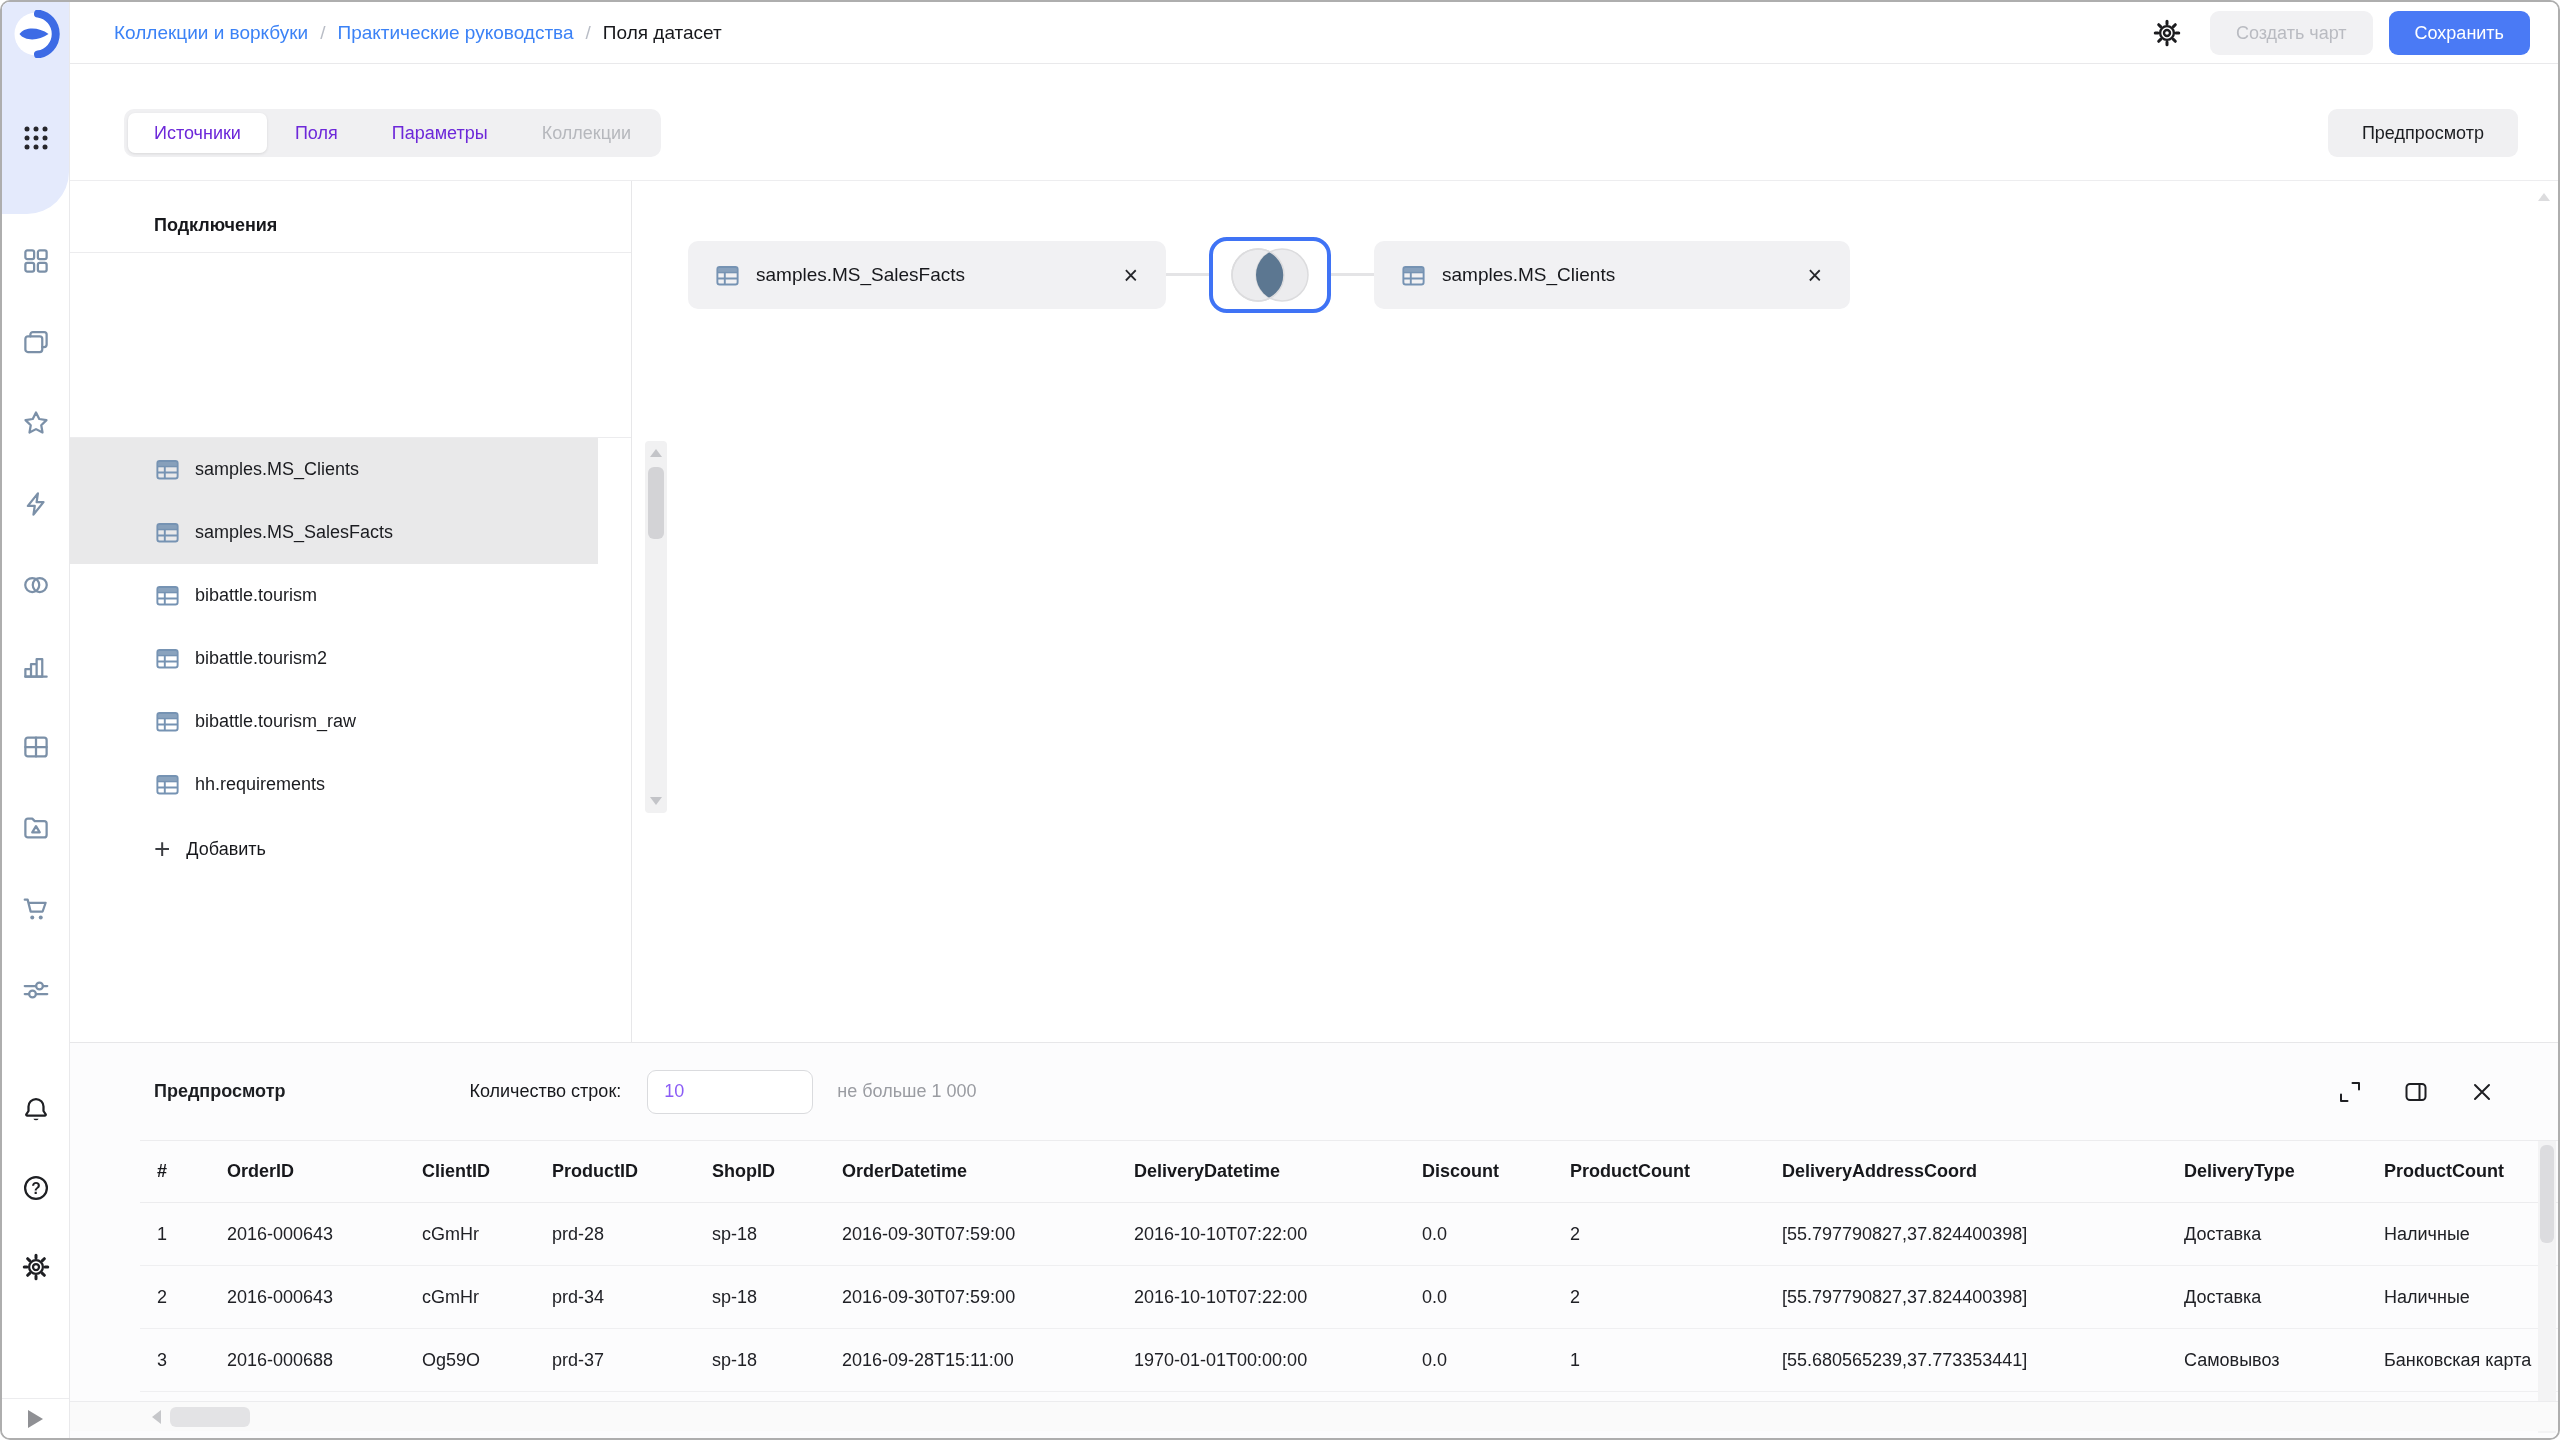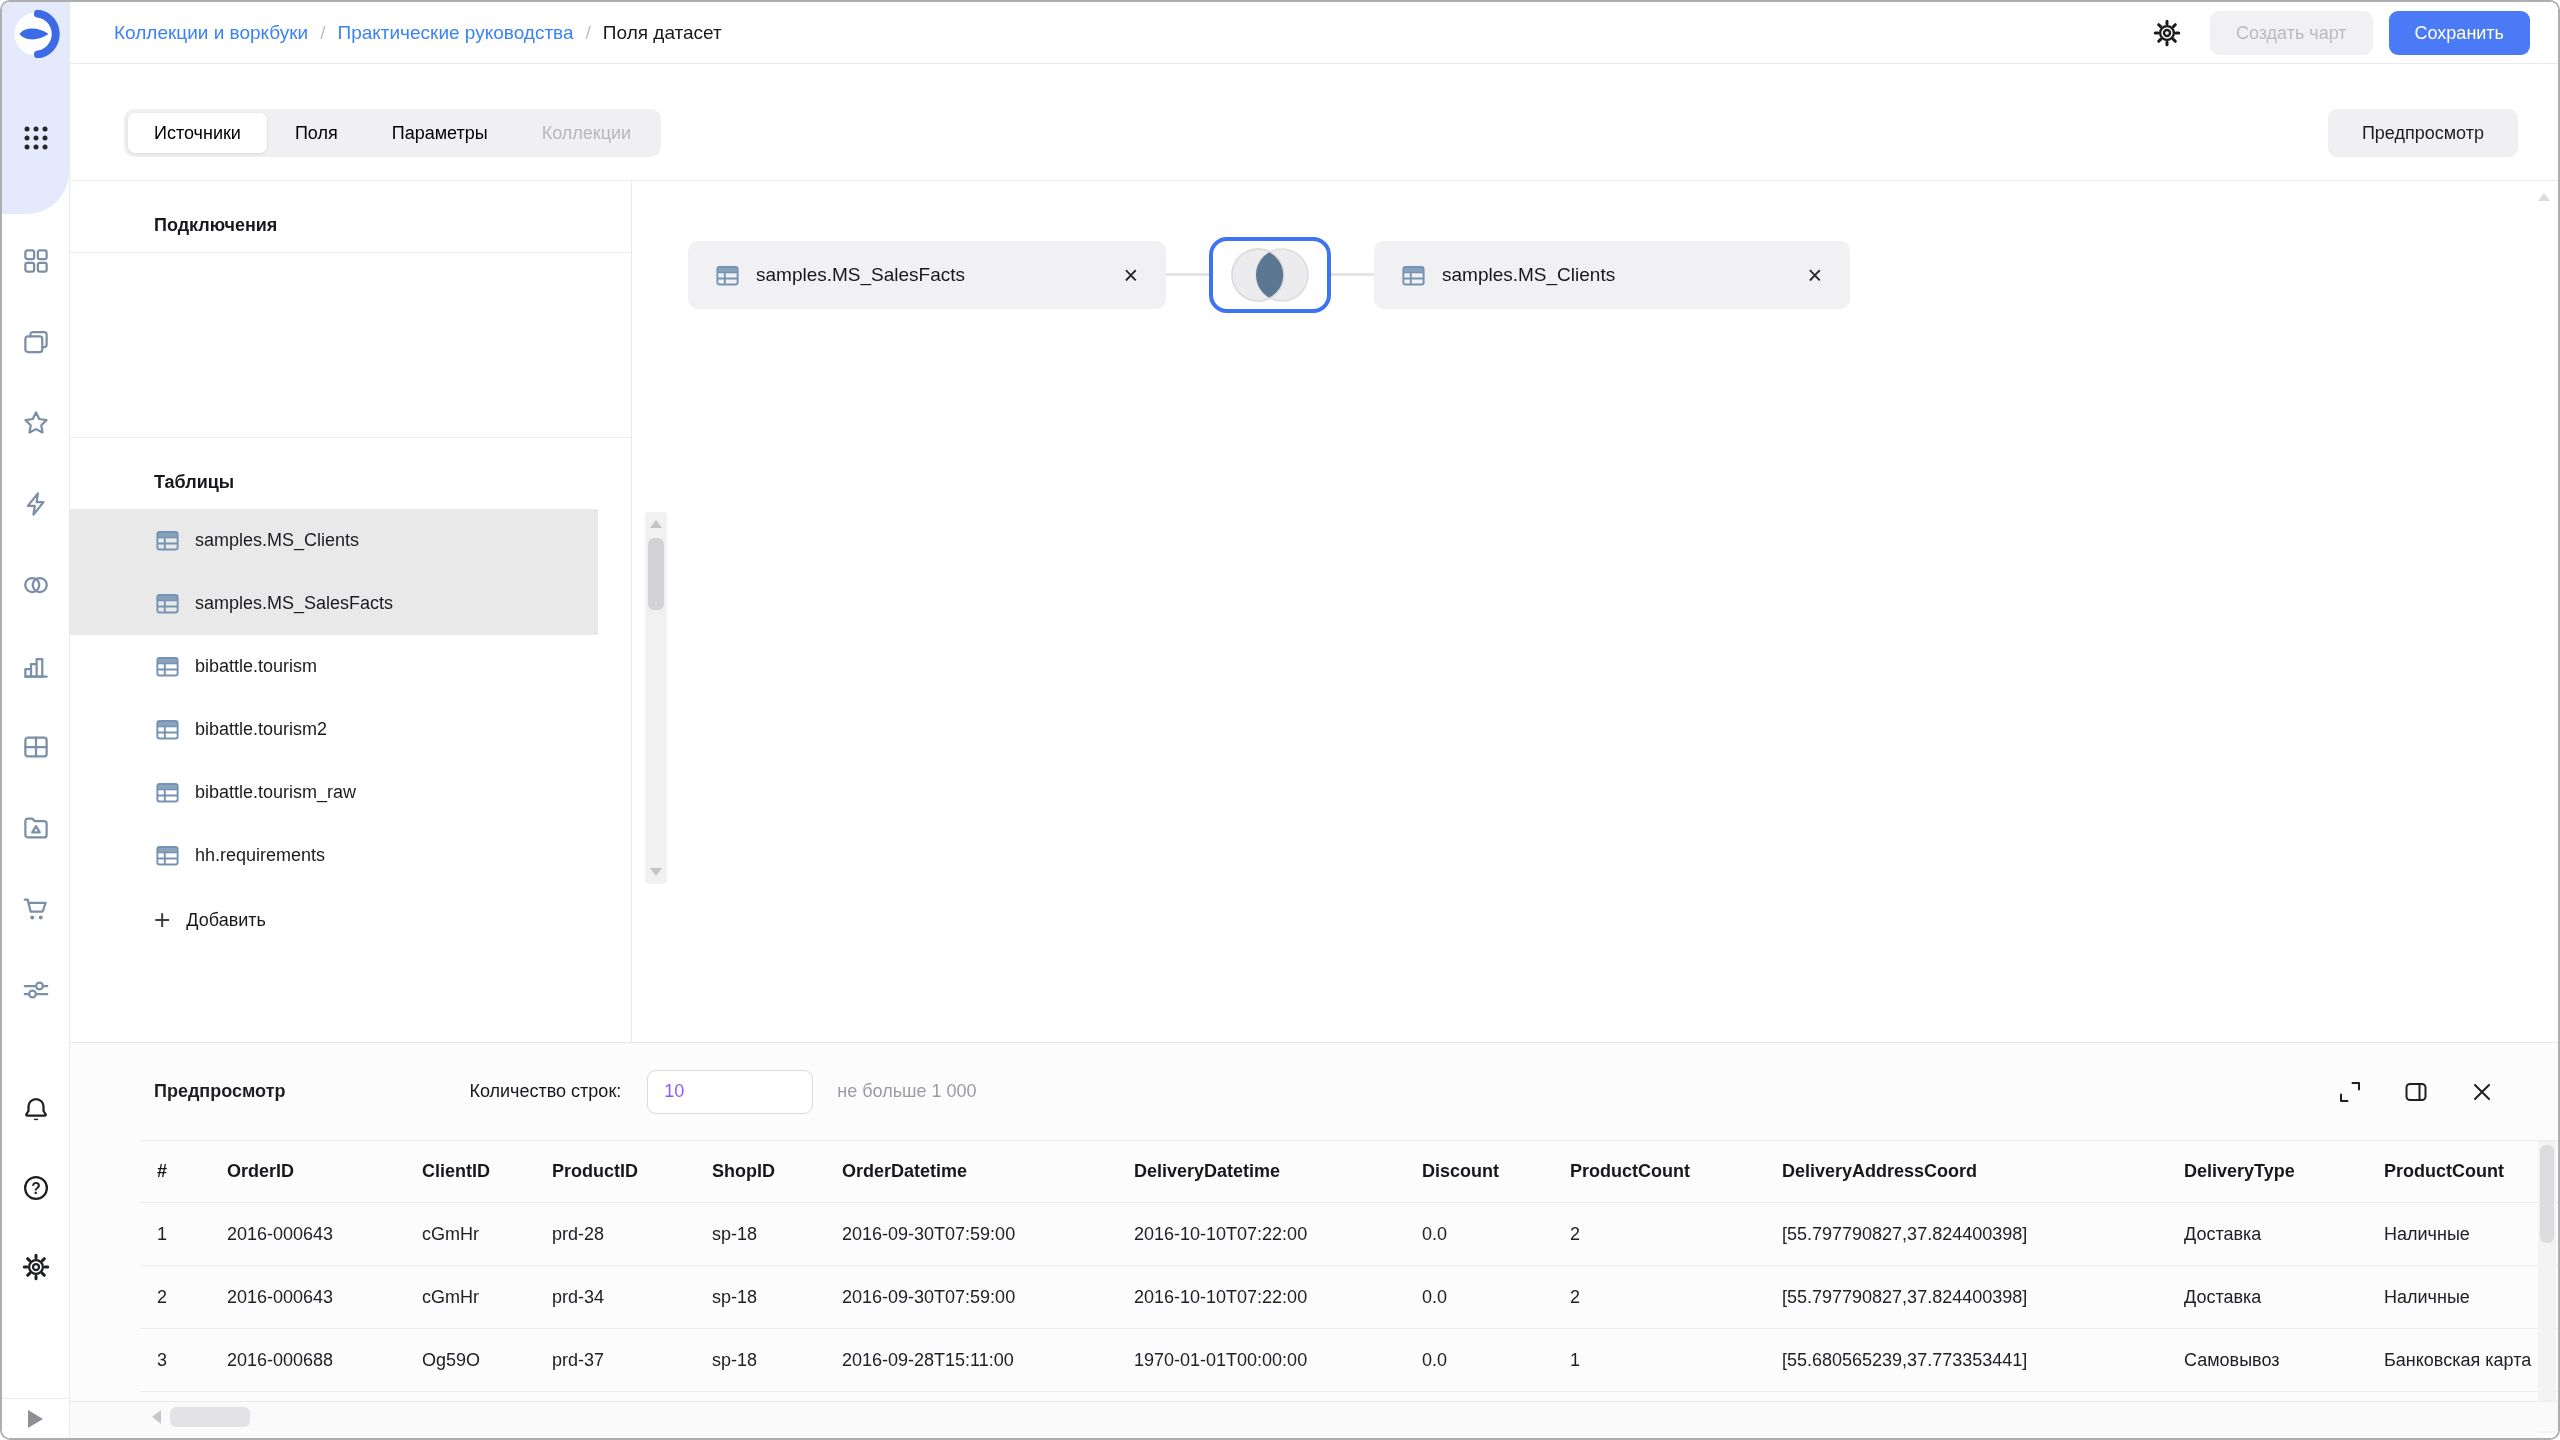--- a/index.html
+++ b/index.html
@@ -43,21 +43,21 @@
   .btn { height:44px; border-radius:9px; border:none; font-size:18px; padding:0 26px;
          font-family:inherit; display:flex; align-items:center; justify-content:center; }
   .btn-disabled { background:#f1f1f3; color:#b9bbc1; cursor:default; }
   .btn-primary { background:#4a7af5; color:#fff; cursor:pointer; }
 
   
   .tabsbar { position:absolute; left:68px; top:62px; right:0; height:116px; background:#fff; }
   .seg { position:absolute; left:54px; top:45px; height:48px; background:#f0f0f2;
          border-radius:10px; display:flex; align-items:center; padding:4px; gap:2px; }
   .tab { height:40px; padding:0 26px; display:flex; align-items:center; font-size:18px;
-         color:#000000; border-radius:7px; cursor:pointer; white-space:nowrap; }
+         color:#6d28d9; border-radius:7px; cursor:pointer; white-space:nowrap; }
   .tab.active { background:#fff; box-shadow:0 1px 3px rgba(0,0,0,.10); }
   .tab.disabled { color:#b6b8bd; }
   .preview-toggle { position:absolute; right:40px; top:45px; height:48px; padding:0 34px;
                     background:#f0f0f2; border:none; border-radius:9px; font-size:18px;
                     color:#1b1d21; font-family:inherit; cursor:pointer; }
   .content-divider { position:absolute; left:68px; top:178px; right:0; height:1px; background:#ededef; }
 
   
   .panel { position:absolute; left:68px; top:179px; width:562px; height:861px; background:#fff;
            border-right:1px solid #e7e7e9; z-index:10; }
@@ -259,21 +259,20 @@
     <button class="preview-toggle">Предпросмотр</button>
   </div>
   <div class="content-divider"></div>
 
   <aside class="panel">
     <h3>Подключения</h3>
     <div class="hr"></div>
 
     <div class="tables-block">
       <div class="hr"></div>
-      <h3>Таблицы</h3>
       <div class="tables-list">
         <div class="table-row used">
   <svg class="tbl-ic" viewBox="0 0 24 24">
     <rect x="3" y="4.5" width="18" height="15.5" rx="2" fill="none" stroke="#7693b3" stroke-width="1.7"></rect>
     <path d="M3 9.2 h18" stroke="#7693b3" stroke-width="1.7"></path>
     <rect x="3.6" y="5.1" width="16.8" height="3.6" fill="#7693b3" opacity="0.85"></rect>
     <path d="M9.6 9.2 V20 M3 14.6 h18" stroke="#7693b3" stroke-width="1.7" fill="none"></path>
   </svg>
 <span class="table-name">samples.MS_Clients</span>
           </div>

